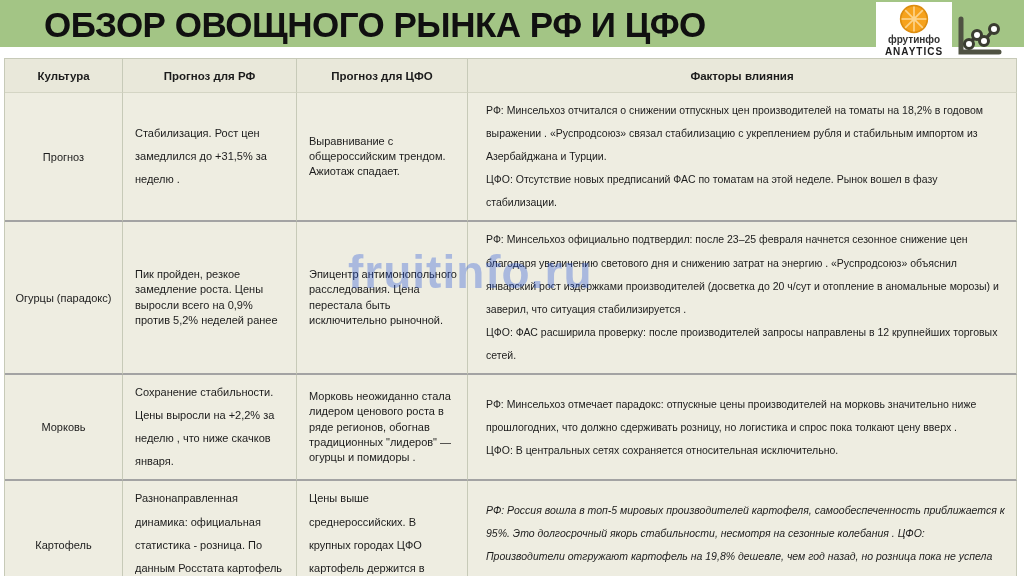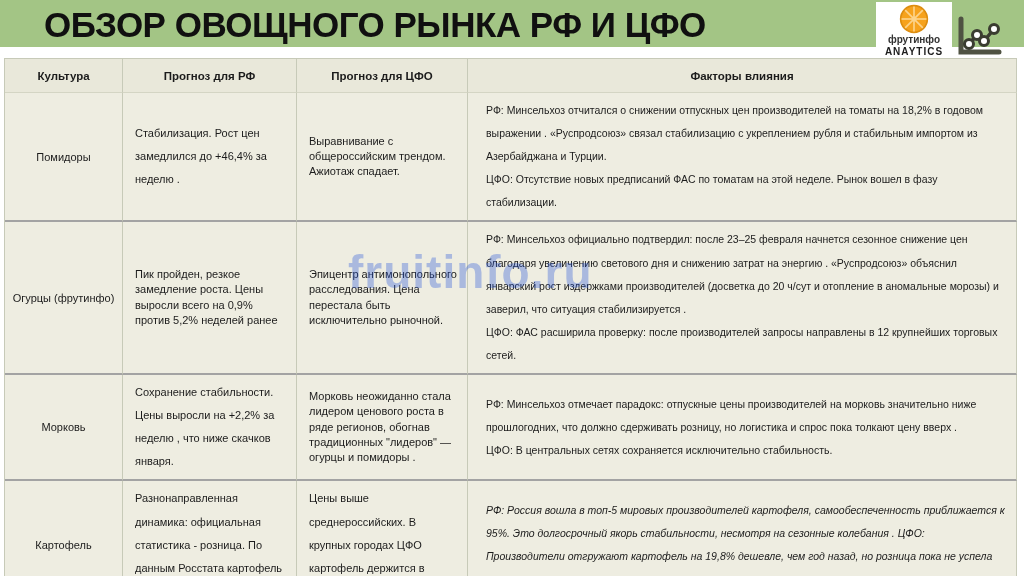--- a/index.html
+++ b/index.html
@@ -87,46 +87,46 @@
       </colgroup>
     <tbody>
         <tr>
       <th>Культура</th>
       <th>Прогноз для РФ</th>
       <th>Прогноз для ЦФО</th>
       <th>Факторы влияния</th>
     </tr>
 
     <tr style="height:94px">
-      <td class="crop">Помидоры</td>
-      <td class="fc lh-loose">Стабилизация. Рост цен замедлился до +46,4% за неделю .</td>
+      <td class="crop">Прогноз</td>
+      <td class="fc lh-loose">Стабилизация. Рост цен замедлился до +31,5% за неделю .</td>
       <td class="fc lh-tight">Выравнивание с общероссийским трендом. Ажиотаж спадает.</td>
       <td class="factors">
         <p><span class="rlabel">РФ:</span> <span>Минсельхоз отчитался о снижении отпускных цен производителей на томаты на 18,2% в годовом выражении . «Руспродсоюз» связал стабилизацию с укреплением рубля  и стабильным импортом из Азербайджана и Турции.</span></p>
         <p><span class="rlabel">ЦФО:</span> <span>Отсутствие новых предписаний ФАС по томатам на этой неделе. Рынок вошел в фазу стабилизации.</span></p>
       </td>
     </tr>
 
     <tr style="height:95px">
-      <td class="crop">Огурцы (фрутинфо)</td>
+      <td class="crop">Огурцы (парадокс)</td>
       <td class="fc lh-tight">Пик пройден, резкое замедление роста. Цены выросли всего на 0,9% против 5,2% неделей ранее</td>
       <td class="fc lh-tight">Эпицентр антимонопольного расследования. Цена перестала быть исключительно рыночной.</td>
       <td class="factors">
         <p><span class="rlabel">РФ:</span> <span>Минсельхоз официально подтвердил: после 23–25 февраля начнется сезонное снижение цен благодаря увеличению светового дня и снижению затрат на энергию . «Руспродсоюз» объяснил январский рост издержками производителей (досветка до 20 ч/сут и отопление в аномальные морозы) и заверил, что ситуация стабилизируется .</span></p>
         <p><span class="rlabel">ЦФО:</span> <span>ФАС расширила проверку: после производителей  запросы направлены в 12 крупнейших торговых сетей.</span></p>
       </td>
     </tr>
 
     <tr style="height:85px">
       <td class="crop">Морковь</td>
       <td class="fc lh-loose">Сохранение стабильности. Цены выросли на +2,2% за неделю , что ниже  скачков января.</td>
       <td class="fc lh-tight">Морковь неожиданно стала лидером ценового роста в ряде регионов, обогнав традиционных "лидеров" — огурцы и помидоры .</td>
       <td class="factors">
         <p><span class="rlabel">РФ:</span> <span>Минсельхоз отмечает парадокс: отпускные цены производителей на морковь значительно ниже прошлогодних, что должно сдерживать розницу, но логистика и спрос пока толкают цену вверх .</span></p>
-        <p><span class="rlabel">ЦФО:</span> <span>В центральных сетях сохраняется исключительно стабильность.</span></p>
+        <p><span class="rlabel">ЦФО:</span> <span>В центральных сетях сохраняется относительная исключительно.</span></p>
       </td>
     </tr>
 
     <tr style="height:96px">
       <td class="crop">Картофель</td>
       <td class="fc lh-loose">Разнонаправленная динамика: официальная статистика - розница. По данным Росстата картофель подорожал на +1,4% .</td>
       <td class="fc lh-loose">Цены выше среднероссийских. В крупных городах ЦФО картофель держится в верхнем ценовом диапазоне.</td>
       <td class="factors">
         <p class="inline"><span class="rlabel">РФ:</span> <span>Россия  вошла в топ-5 мировых производителей картофеля, самообеспеченность приближается к 95%. Это долгосрочный якорь стабильности, несмотря на сезонные колебания .</span></p>
         <p class="inline"> <span class="rlabel">ЦФО:</span> <span>Производители отгружают картофель на 19,8% дешевле, чем год назад, но розница пока не успела отреагировать — сказывается инерция зимнего спроса и затраты на хранение .</span></p>

